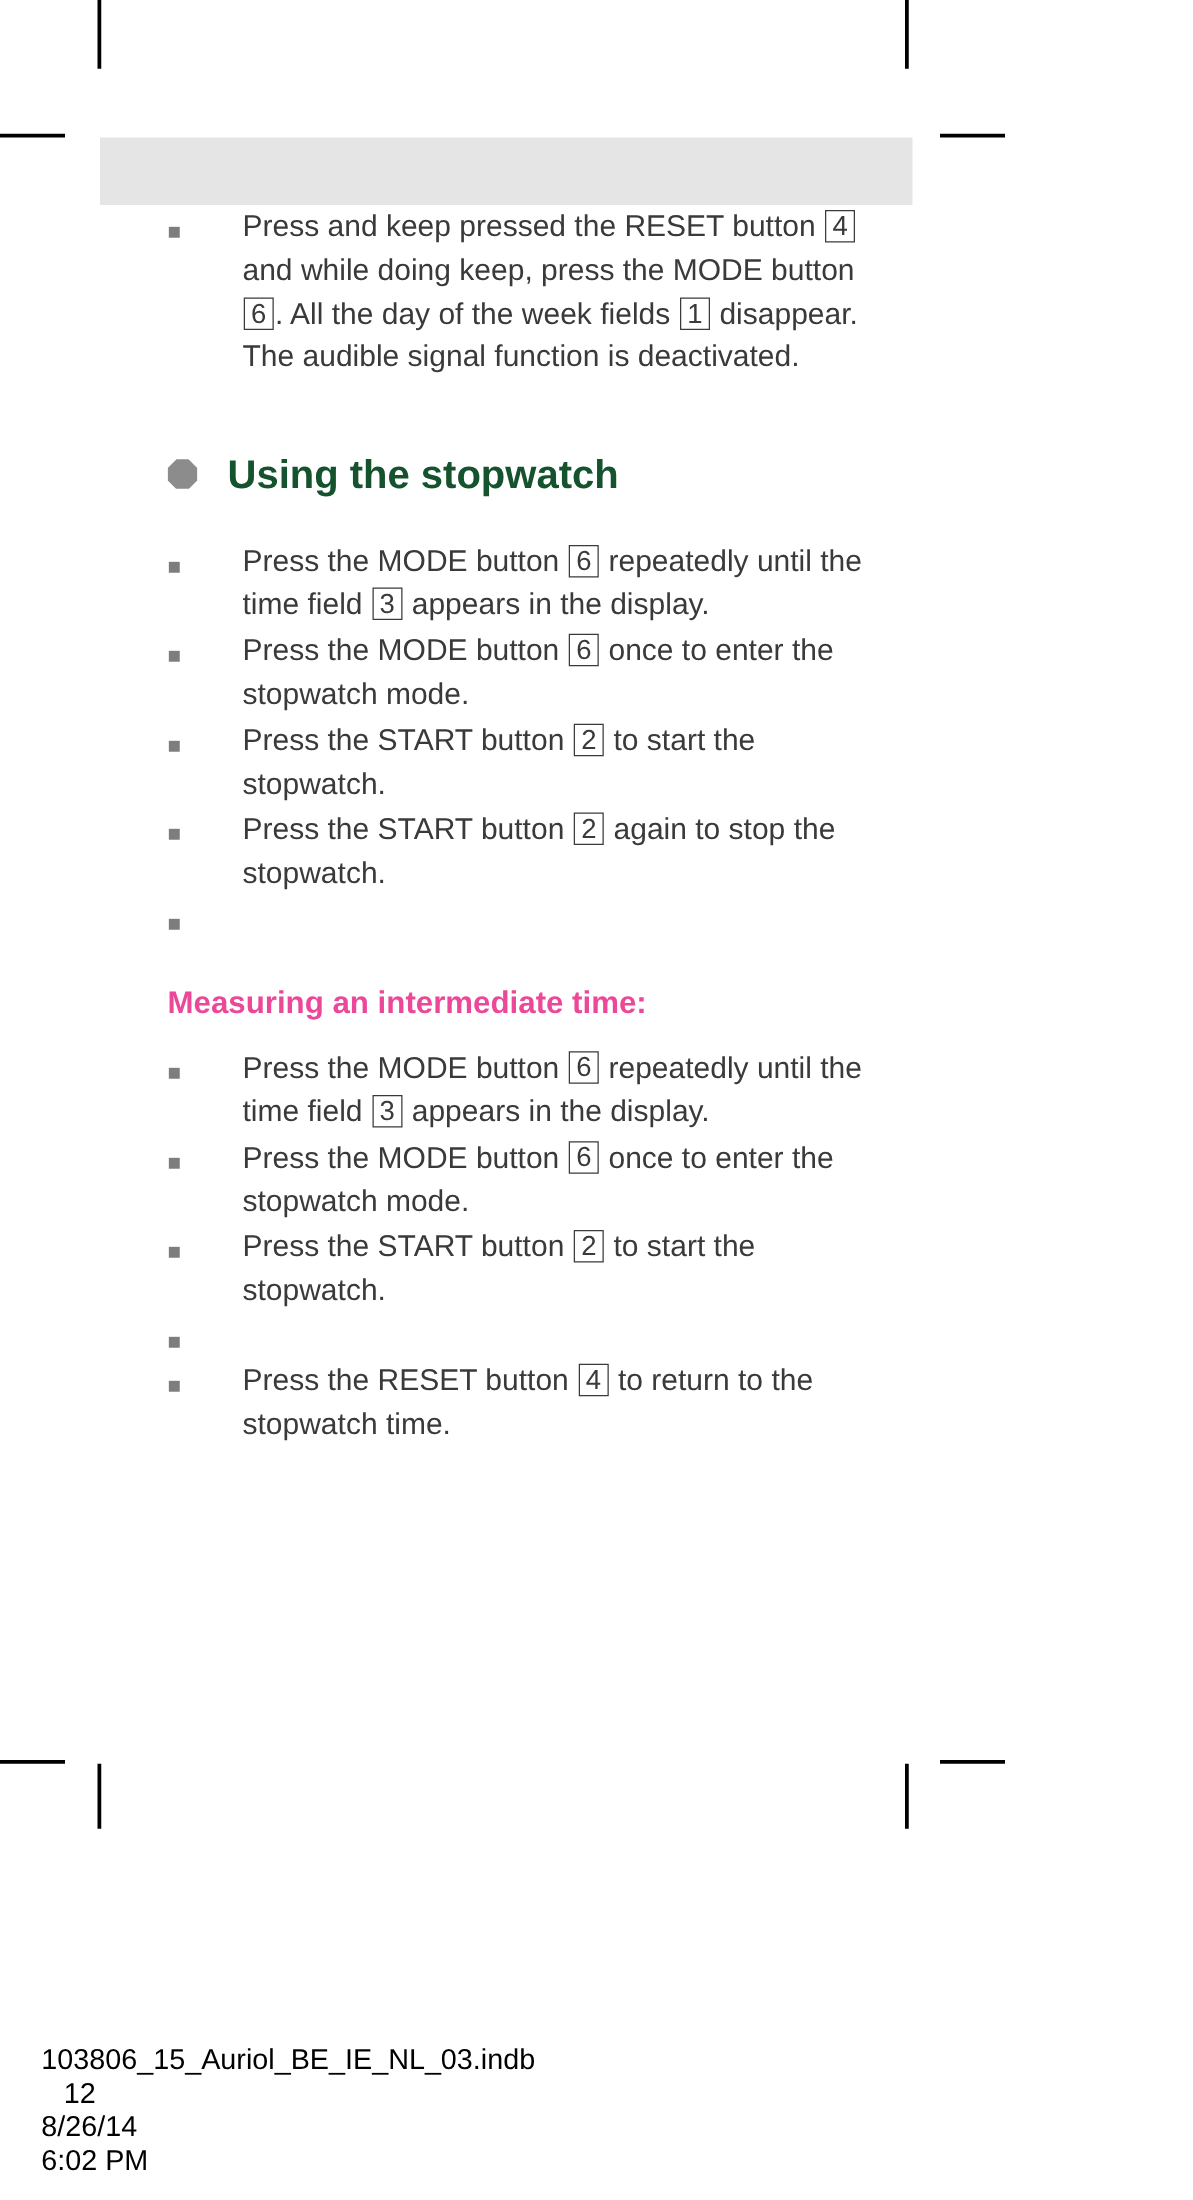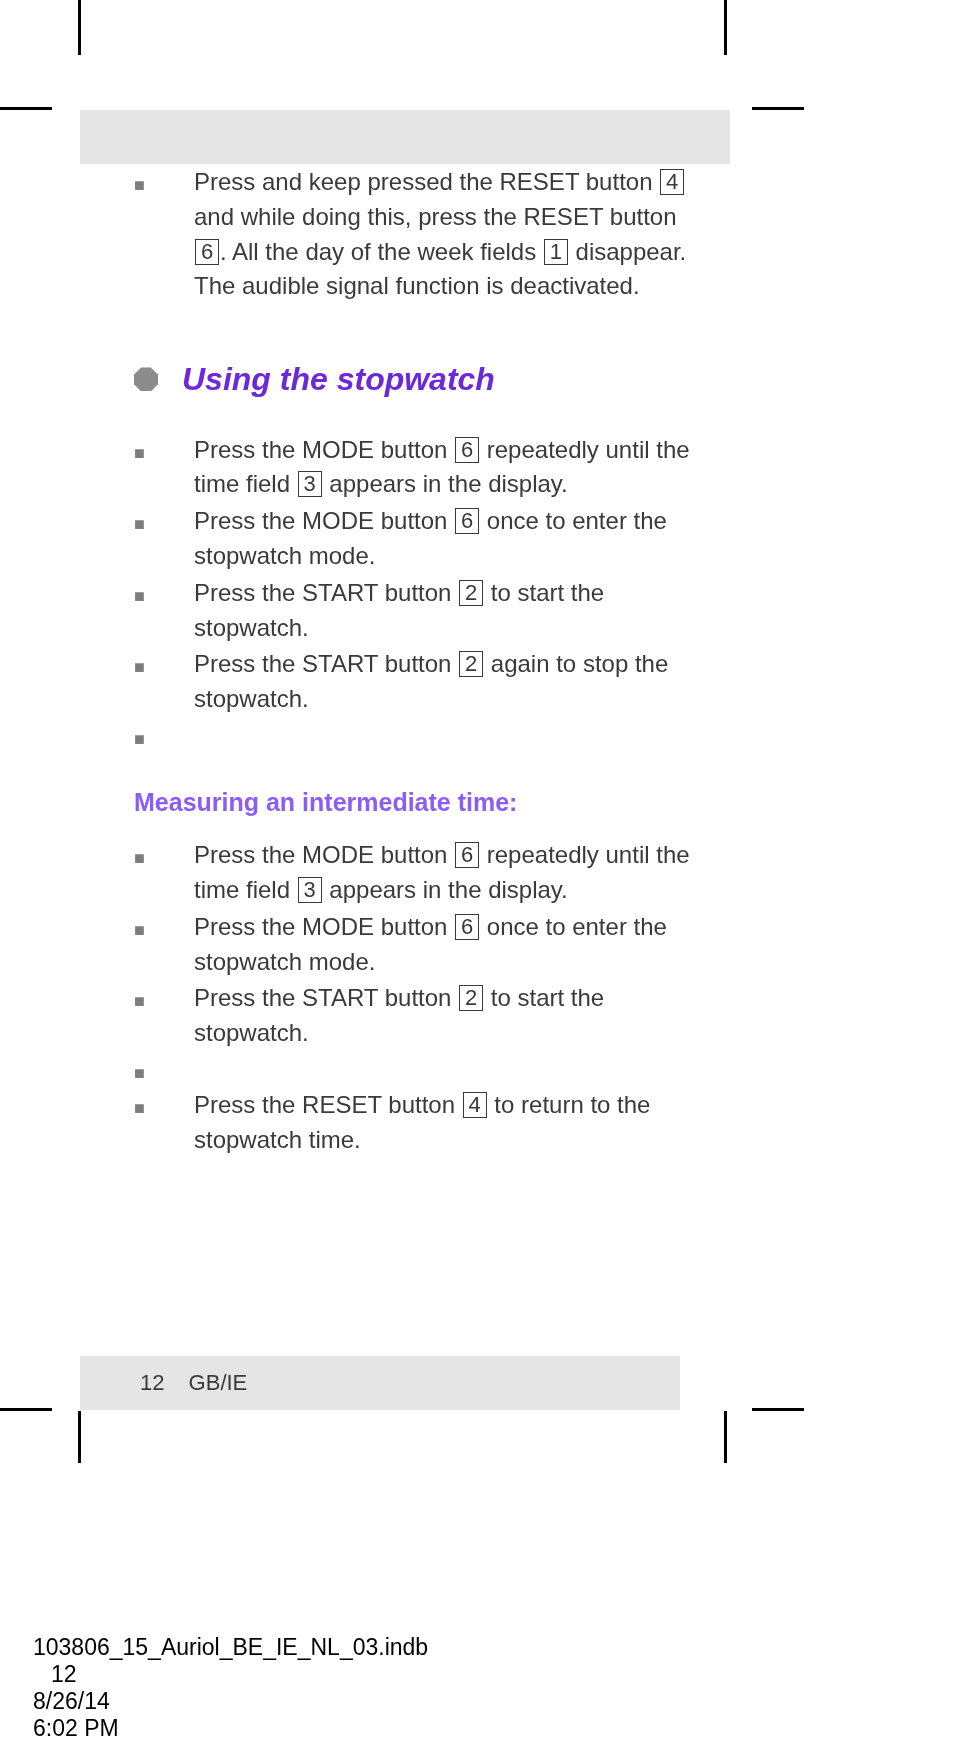--- a/index.html
+++ b/index.html
@@ -85,27 +85,26 @@
 .oct::before{
   content:"";
   position:absolute;
   inset:0;
   background:#8c8c8c;
   clip-path: polygon(30% 0%, 70% 0%, 100% 30%, 100% 70%, 70% 100%, 30% 100%, 0% 70%, 0% 30%);
 }
 .sh-text {
   font-size:32px;
   font-weight:700;
-  color:#6d28d9;
-  font-style:italic;
+  color:#14532d;
 }
 .subhead {
   font-size:25px;
   font-weight:700;
-  color:#8b5cf6;
+  color:#ec4899;
   margin:32px 0 18px 0;
 }
 .footer-text {
   position:absolute;
   left:60px; bottom:14px;
   font-size:22px;
   color:#3a3a3a;
 }
 .footer-text .pn { margin-right:18px; }
 .slug {
@@ -137,21 +136,21 @@
 <div class="crop-right-b"></div>
 
 <div class="page">
   <div class="header-strip"></div>
 
   <div class="content">
 
     <div class="bullet-row">
       <div class="bullet">■</div>
       <div class="btxt">
-        <span>Press and keep pressed the RESET button </span><span class="boxnum">4</span><span> and while doing this, press the RESET button </span><span class="boxnum">6</span><span>. All the day of the week fields </span><span class="boxnum">1</span><span> disappear. The audible signal function is deactivated.</span>
+        <span>Press and keep pressed the RESET button </span><span class="boxnum">4</span><span> and while doing keep, press the MODE button </span><span class="boxnum">6</span><span>. All the day of the week fields </span><span class="boxnum">1</span><span> disappear. The audible signal function is deactivated.</span>
       </div>
     </div>
 
     <div class="section-head">
       <div class="oct"></div>
       <div class="sh-text">Using the stopwatch</div>
     </div>
 
     <div class="bullet-row">
       <div class="bullet">■</div>
@@ -206,26 +205,20 @@
     </div>
     <div class="bullet-row">
       <div class="bullet">■</div>
       <div class="btxt">
         <span>Press the RESET button </span><span class="boxnum">4</span><span> to return to the stopwatch time.</span>
       </div>
     </div>
 
   </div>
 
-  <div class="footer-strip">
-    <div class="footer-text">
-      <span class="pn">12</span>
-      <span>GB/IE</span>
-    </div>
-  </div>
 </div>
 
 <div class="slug">
   <span class="sfile">103806_15_Auriol_BE_IE_NL_03.indb</span>
   <span class="spn">12</span>
   <span class="spacer"></span>
   <span class="sdate">8/26/14</span>
   <span class="stime">6:02 PM</span>
 </div>
 

